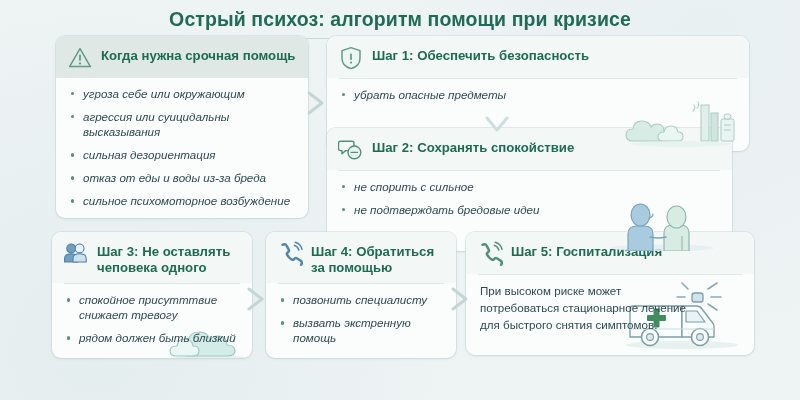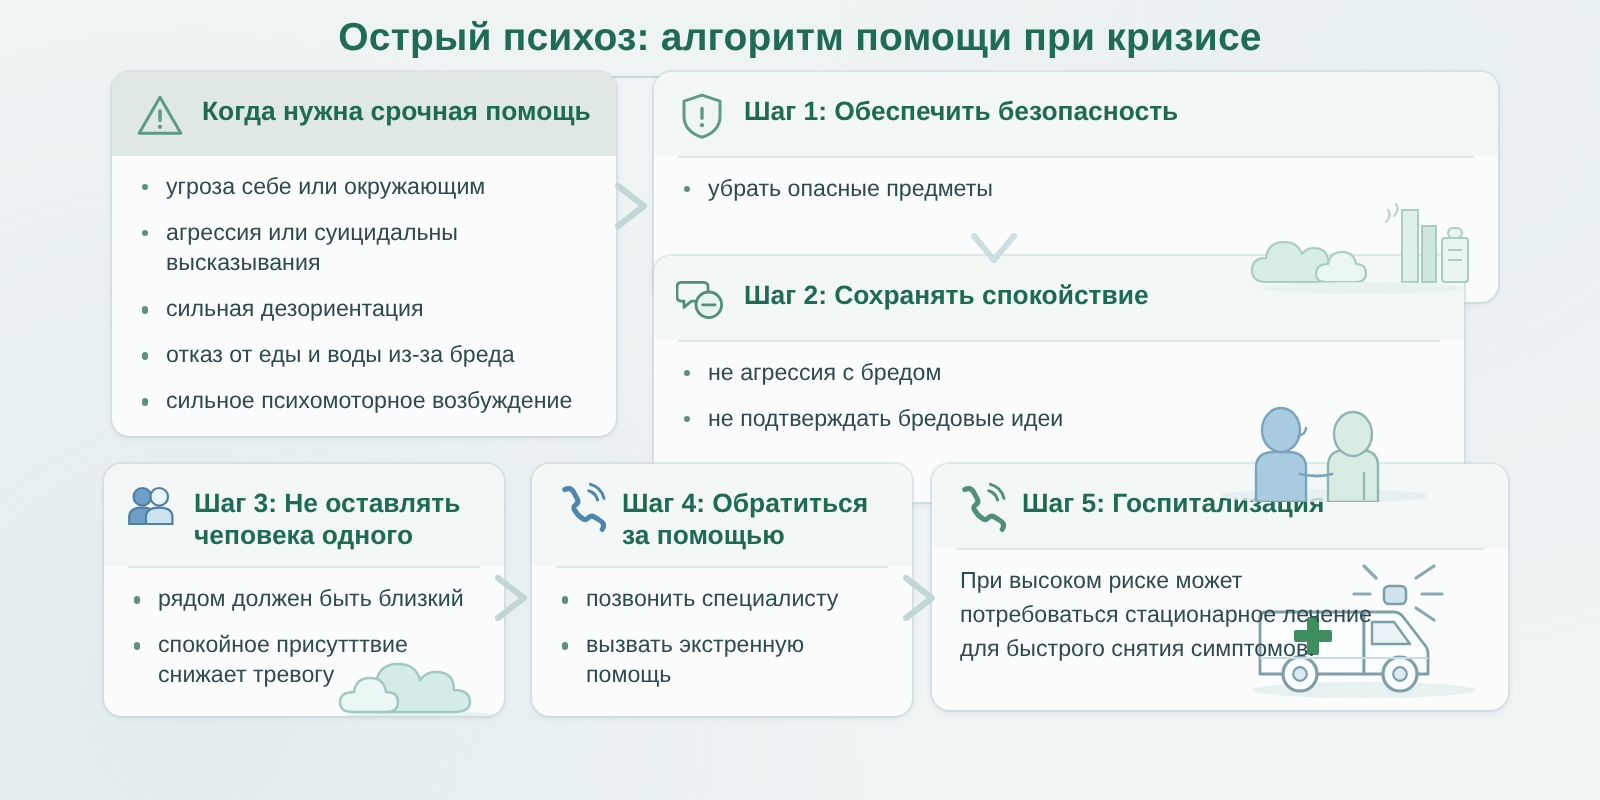--- a/index.html
+++ b/index.html
@@ -81,20 +81,21 @@
     list-style: none;
     margin: 0; padding: 0;
   }
   ul.bullets li {
     position: relative;
     padding-left: 13px;
     margin: 0 0 8px 0;
     font-size: 11.6px;
     color: #2f4a4e;
     line-height: 1.3;
+    font-style: italic;
   }
   ul.bullets li:last-child { margin-bottom: 0; }
   ul.bullets li::before {
     content: "";
     position: absolute;
     left: 1px; top: 6px;
     width: 3.4px; height: 3.4px;
     border-radius: 50%;
     background: #5d8f83;
   }
@@ -193,21 +194,21 @@
     <svg class="head-icon" viewBox="0 0 26 26">
       <path d="M2.5 4.2 h11.5 a2 2 0 0 1 2 2 v5.4 a2 2 0 0 1 -2 2 h-6.4 l-3.6 3.1 v-3.1 h-1.5 a2 2 0 0 1 -2 -2 v-5.4 a2 2 0 0 1 2 -2 z" fill="#f2f9f6" stroke="#4f8f7c" stroke-width="1.4" stroke-linejoin="round"></path>
       <circle cx="16.4" cy="15.4" r="6.4" fill="#eaf5f1" stroke="#4f8f7c" stroke-width="1.4"></circle>
       <line x1="13.3" y1="15.4" x2="19.5" y2="15.4" stroke="#4f8f7c" stroke-width="1.4" stroke-linecap="round"></line>
     </svg>
     <div class="head-title">Шаг 2: Сохранять спокойствие</div>
   </div>
   <div class="head-rule"></div>
   <div class="card-body" style="min-height:62px">
     <ul class="bullets">
-      <li>не агрессия с бредом</li>
+      <li>не спорить с сильное</li>
       <li>не подтверждать бредовые идеи</li>
     </ul>
   </div>
   <svg class="art" id="art-people" width="112" height="62" viewBox="0 0 112 62">
     <ellipse cx="56" cy="59" rx="52" ry="3.5" fill="#e2eef0" opacity=".8"></ellipse>
     <path d="M58 62 v-18 q0 -8 9 -8 h7 q9 0 9 8 v18 z" fill="#d9ece4" stroke="#8fb6b0" stroke-width="1.2"></path>
     <ellipse cx="70.5" cy="28" rx="9.5" ry="11" fill="#d9ece4" stroke="#8fb6b0" stroke-width="1.2"></ellipse>
     <path d="M22 62 v-17 q0 -8 9 -8 h7 q9 0 9 8 v17 z" fill="#a9cbe0" stroke="#7aa3bd" stroke-width="1.2"></path>
     <ellipse cx="34.5" cy="26" rx="9.5" ry="11" fill="#a9cbe0" stroke="#7aa3bd" stroke-width="1.2"></ellipse>
     <path d="M43 29 q4 -1 4 -4" stroke="#7aa3bd" stroke-width="1.2" fill="none" stroke-linecap="round"></path>
@@ -222,22 +223,22 @@
       <circle cx="8.2" cy="7.4" r="4.4" fill="#6f9fc4" stroke="#4f7fa6" stroke-width="1.1"></circle>
       <path d="M1.6 21 v-3.6 q0 -4.6 6.6 -4.6 q6.6 0 6.6 4.6 V21 z" fill="#6f9fc4" stroke="#4f7fa6" stroke-width="1.1"></path>
       <circle cx="16.6" cy="7.4" r="4.4" fill="#eaf3f8" stroke="#4f7fa6" stroke-width="1.1"></circle>
       <path d="M10 21 v-3.6 q0 -4.6 6.6 -4.6 q6.6 0 6.6 4.6 V21 z" fill="#cde2ef" stroke="#4f7fa6" stroke-width="1.1"></path>
     </svg>
     <div class="head-title">Шаг 3: Не оставлять чеповека одного</div>
   </div>
   <div class="head-rule"></div>
   <div class="card-body" style="min-height:56px">
     <ul class="bullets">
+      <li>спокойное присутттвие снижает тревогу</li>
       <li>рядом должен быть близкий</li>
-      <li>спокойное присутттвие снижает тревогу</li>
     </ul>
   </div>
   <svg class="art" id="art-cloud3" width="92" height="58" viewBox="0 0 92 58">
     <ellipse cx="48" cy="53" rx="42" ry="3.5" fill="#dff0ee" opacity=".8"></ellipse>
     <path d="M24 50 q-9 0 -9 -7 q0 -7 9 -7 q1 -10 11 -10 q9 0 11 8 q3 -4 8 -4 q9 0 9 9 q8 0 8 6 q0 5 -8 5 Z" fill="#d3ece7" stroke="#9fc9c2" stroke-width="1.2" stroke-linejoin="round"></path>
     <path d="M12 50 q-6 0 -6 -5 q0 -5 7 -5 q1 -7 8 -7 q7 0 8 7 q6 0 6 5 q0 5 -6 5 Z" fill="#eaf7f4" stroke="#9fc9c2" stroke-width="1.2" stroke-linejoin="round"></path>
   </svg>
 </div>
 
 <div class="card" id="card-step4">

